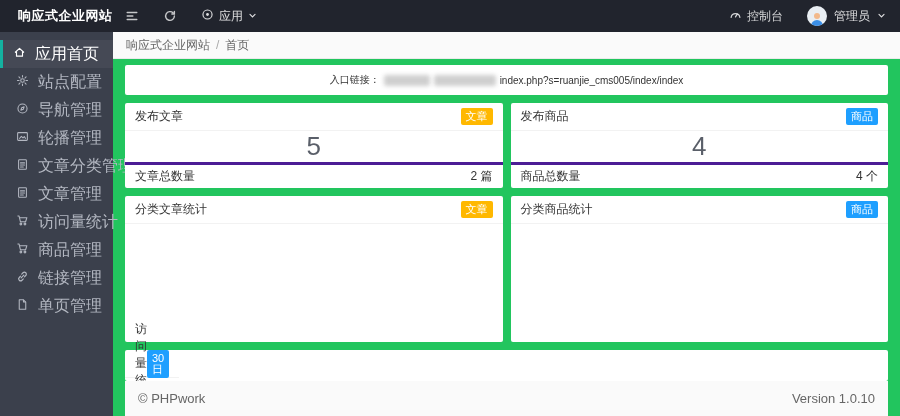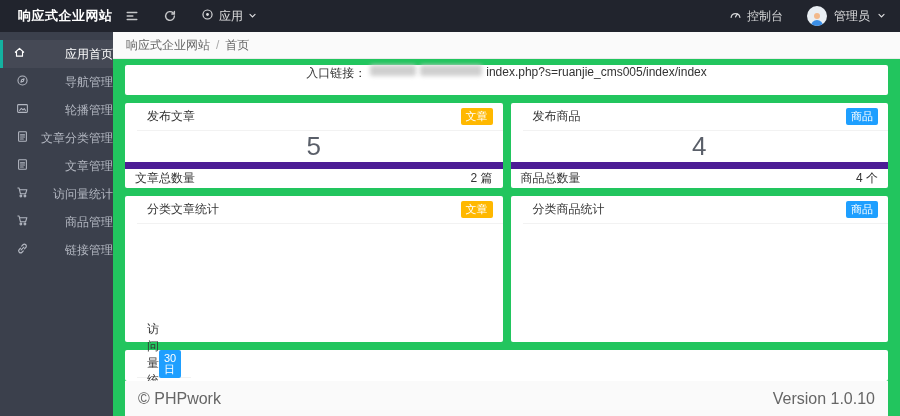--- a/index.html
+++ b/index.html
@@ -20,55 +20,55 @@
     padding:0 14px; height:32px; cursor:pointer; }
   .user { display:flex; align-items:center; gap:7px; color:rgba(255,255,255,.85); font-size:12px;
     padding:0 14px 0 10px; height:32px; cursor:pointer; }
   .avatar { width:20px; height:20px; border-radius:50%; background:#e9eef3; overflow:hidden;
     display:flex; align-items:flex-end; justify-content:center; }
 
   
   .layout { flex:1; display:flex; min-height:0; }
   .sidebar { width:113px; flex:0 0 113px; background:#3b404c; padding-top:8px; }
   .side-item { height:28px; display:flex; align-items:center; gap:9px; padding-left:13px;
-    color:#b3b7c1; font-size:12px; cursor:pointer; border-left:3px solid transparent; white-space:nowrap;justify-content:space-between; }
+    color:#b3b7c1; font-size:16px; cursor:pointer; border-left:3px solid transparent; white-space:nowrap; }
   .side-item svg { flex:0 0 auto; }
   .side-item.active { color:#fff; border-left:3px solid #14b2a0; background:rgba(255,255,255,.05); padding-left:10px; }
 
   .main { flex:1; display:flex; flex-direction:column; min-width:0; }
   .breadcrumb { height:27px; flex:0 0 27px; background:#fafafa; border-bottom:1px solid #ebebeb;
     display:flex; align-items:center; gap:6px; padding-left:13px; font-size:12px; color:#666; }
   .breadcrumb .sep { color:#aaa; }
 
   .content { flex:1; padding:6px 12px 0 12px; display:flex; flex-direction:column; min-height:0; }
   .card { background:#fff; border-radius:2px; }
 
-  .entry-card { height:30px; flex:0 0 30px; display:flex; align-items:flex-start; justify-content:center;
-    font-size:12px; color:#333; gap:4px; }
+  .entry-card { height:30px; flex:0 0 30px; display:flex; align-items:center; justify-content:center;
+    font-size:10px; color:#333; gap:4px; }
   .redacted { display:inline-block; height:11px; border-radius:2px; background:#cfcfcf; filter:blur(2px); }
   .entry-url { color:#333; }
 
   .row { display:flex; gap:8px; margin-top:8px; }
   .stat-card { flex:1; height:85px; display:flex; flex-direction:column; }
   .card-head { height:28px; flex:0 0 28px; display:flex; align-items:center; justify-content:space-between;
-    padding:0 10px; border-bottom:1px solid #f2f2f2; font-size:12px; color:#333;margin-left:12px; }
+    padding:0 10px; border-bottom:1px solid #f2f2f2; font-size:12px; color:#333; }
   .badge { color:#fff; font-size:11px; line-height:1; padding:3px 5px; border-radius:2px; }
   .stat-num { flex:1; display:flex; align-items:center; justify-content:center;
     font-size:26px; color:#5a5f69; }
   .stat-foot { height:26px; flex:0 0 26px; display:flex; align-items:center; justify-content:space-between;
-    padding:0 10px; border-top:7px solid #4c1d95; font-size:12px; color:#333; }
+    padding:0 10px; border-top:3px solid #4c1d95; font-size:12px; color:#333; }
 
   .chart-card { flex:1; height:146px; display:flex; flex-direction:column; }
   .chart-body { flex:1; }
 
   .visits-card { margin-top:8px; height:35px; display:flex; flex-direction:row; }
   .visits-body { flex:1; }
 
   .page-footer { flex:0 0 35px; display:flex; align-items:center; justify-content:space-between;
-    padding:0 13px; font-size:16px; color:#666; background:#fafafa; }
+    padding:0 13px; font-size:13px; color:#666; background:#fafafa; }
 </style>
 </head>
 <body>
 
 <div class="app">
 
   <div class="header">
     <div class="logo">响应式企业网站</div>
 
     <div class="hicon">
@@ -130,20 +130,28 @@
     <div class="sidebar">
 
       <div class="side-item active">
         <span>
           <svg width="13" height="13" viewBox="0 0 16 16" fill="none" stroke="currentColor" stroke-width="1.4" stroke-linejoin="round">
             <path d="M2.5 8L8 3l5.5 5M4.3 7v5.5h7.4V7"></path>
           </svg></span>
         <span>应用首页</span>
       </div>
 
+      <div class="side-item">
+        <span>
+          <svg width="13" height="13" viewBox="0 0 16 16" fill="none" stroke="currentColor" stroke-width="1.3">
+            <circle cx="8" cy="8" r="2.2"></circle>
+            <path stroke-linecap="round" d="M8 1.8v2M8 12.2v2M1.8 8h2M12.2 8h2M3.6 3.6l1.4 1.4M11 11l1.4 1.4M12.4 3.6L11 5M5 11l-1.4 1.4"></path>
+          </svg></span>
+        <span>站点配置</span>
+      </div>
 
       <div class="side-item">
         <span>
           <svg width="13" height="13" viewBox="0 0 16 16" fill="none" stroke="currentColor" stroke-width="1.3" stroke-linejoin="round">
             <circle cx="8" cy="8" r="5.6"></circle>
               <path d="M6 10l1-3 3-1-1 3z"></path>
           </svg></span>
         <span>导航管理</span>
       </div>
 
@@ -197,20 +205,28 @@
       <div class="side-item">
         <span>
           <svg width="13" height="13" viewBox="0 0 16 16" fill="none" stroke="currentColor" stroke-width="1.4" stroke-linecap="round">
             <path d="M6.3 9.7l3.4-3.4"></path>
             <path d="M7 5l1.6-1.6a2.4 2.4 0 0 1 3.4 3.4L10.4 8.4"></path>
             <path d="M9 11l-1.6 1.6a2.4 2.4 0 0 1-3.4-3.4L5.6 7.6"></path>
           </svg></span>
         <span>链接管理</span>
       </div>
 
+      <div class="side-item">
+        <span>
+          <svg width="13" height="13" viewBox="0 0 16 16" fill="none" stroke="currentColor" stroke-width="1.3" stroke-linejoin="round">
+            <path d="M4 2.2h5.2l2.8 2.8v8.8H4z"></path>
+              <path d="M9.2 2.2v2.8H12"></path>
+          </svg></span>
+        <span>单页管理</span>
+      </div>
     </div>
 
     <div class="main">
 
       <div class="breadcrumb">
         <span>响应式企业网站</span>
         <span class="sep">/</span>
         <span>首页</span>
       </div>
 

